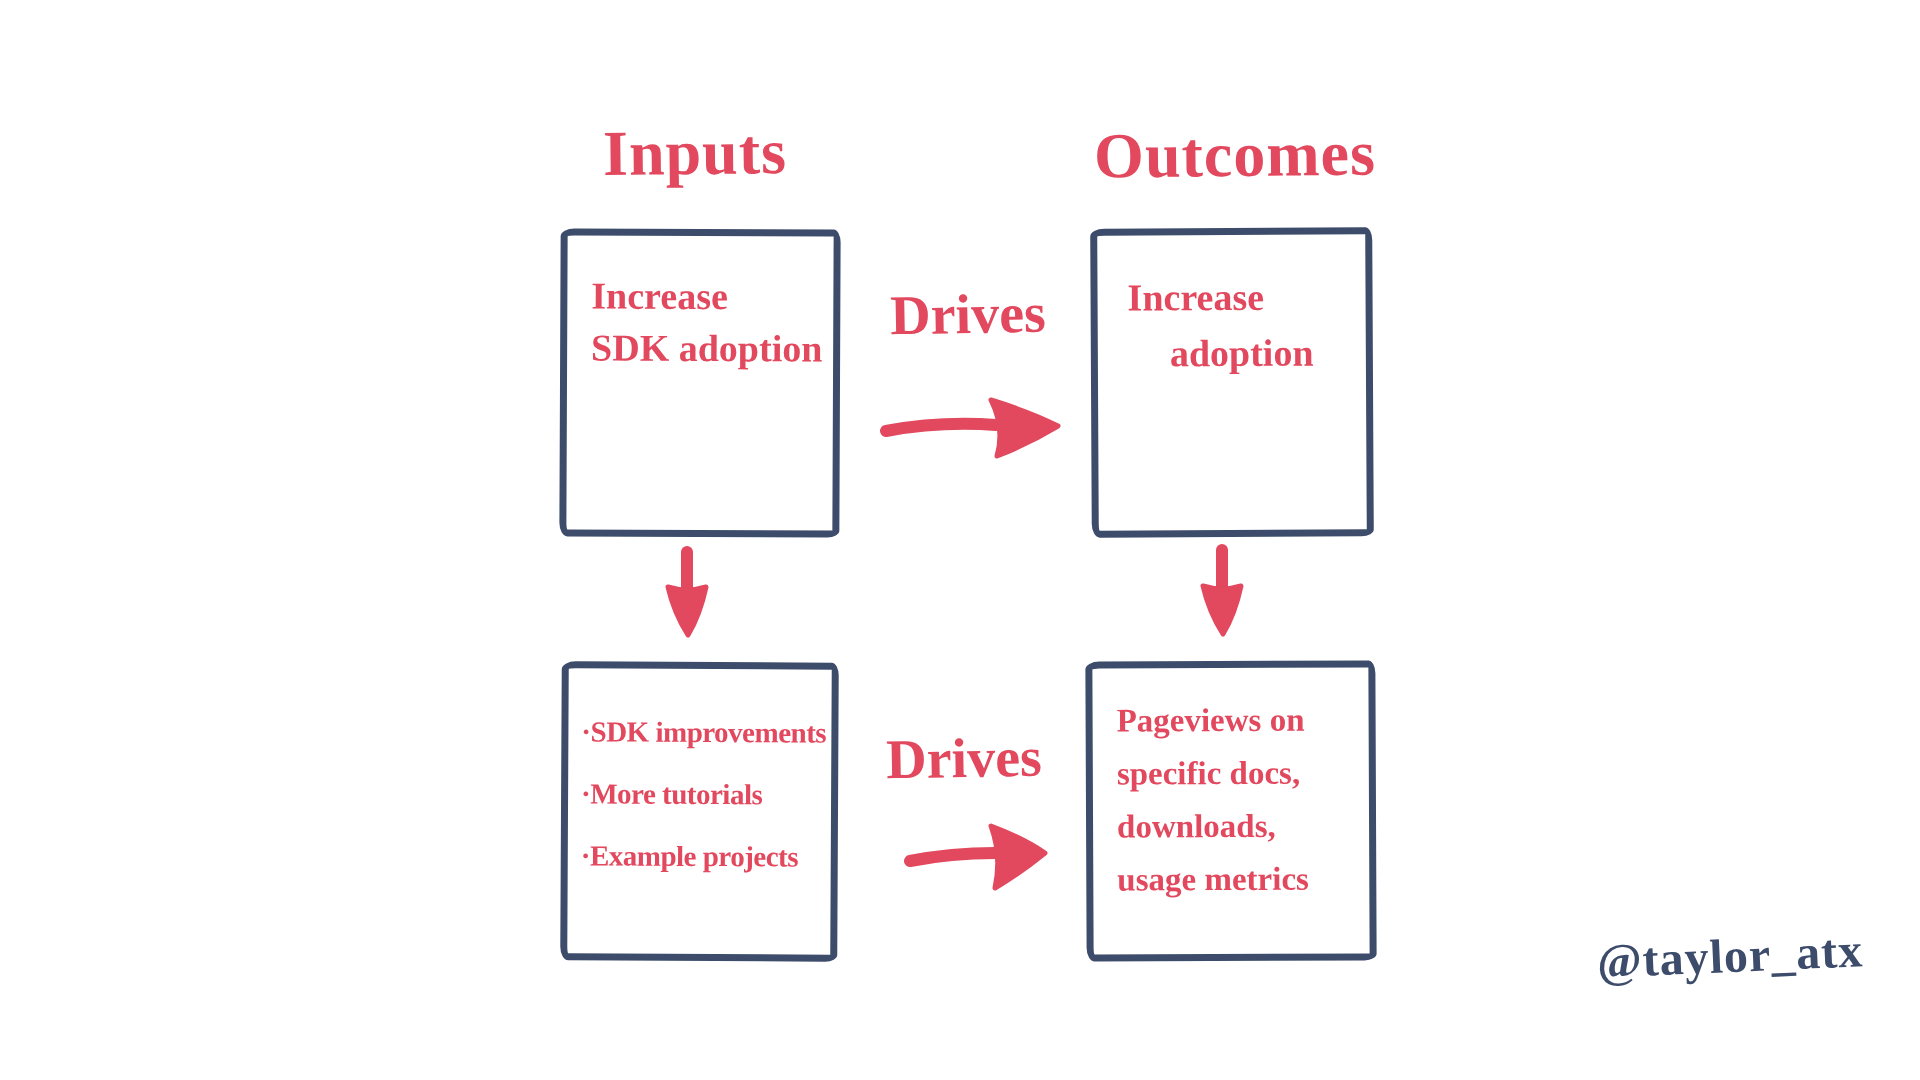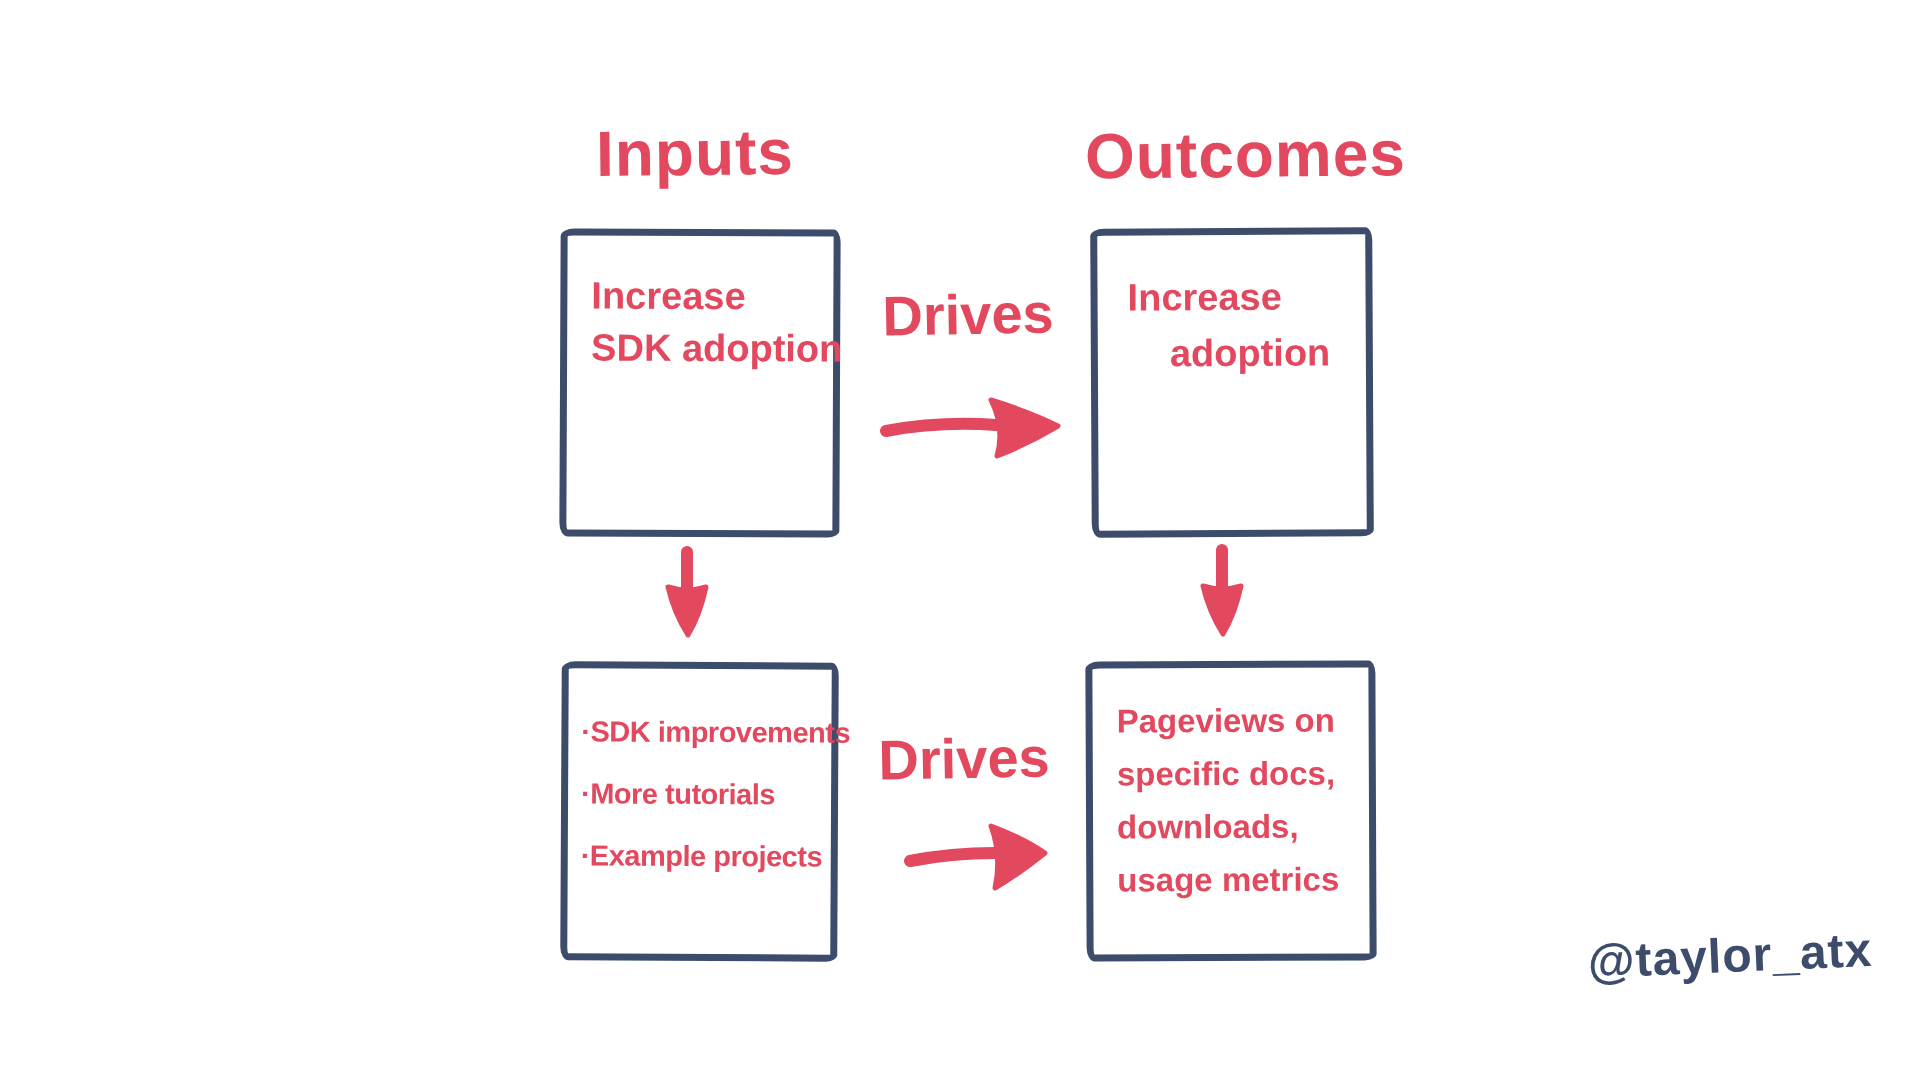--- a/index.html
+++ b/index.html
@@ -6,21 +6,21 @@
     --ink:#3c4c6a;
     --marker:#e2485e;
     --bg:#ffffff;
   }
   *{margin:0;padding:0;box-sizing:border-box;}
   html,body{width:1920px;height:1080px;overflow:hidden;background:var(--bg);}
   body{
     font-family:"Liberation Sans", sans-serif;
     position:relative;
   }
-  .canvas{position:absolute;inset:0;background:var(--bg);}
+  .canvas{position:absolute;inset:0;background:var(--bg);font-family:Liberation Serif, serif;}
 
   
   .col-header{
     position:absolute;
     color:var(--marker);
     font-size:64px;
     font-weight:700;
     text-align:center;
     letter-spacing:1px;
     transform:rotate(-0.6deg);

